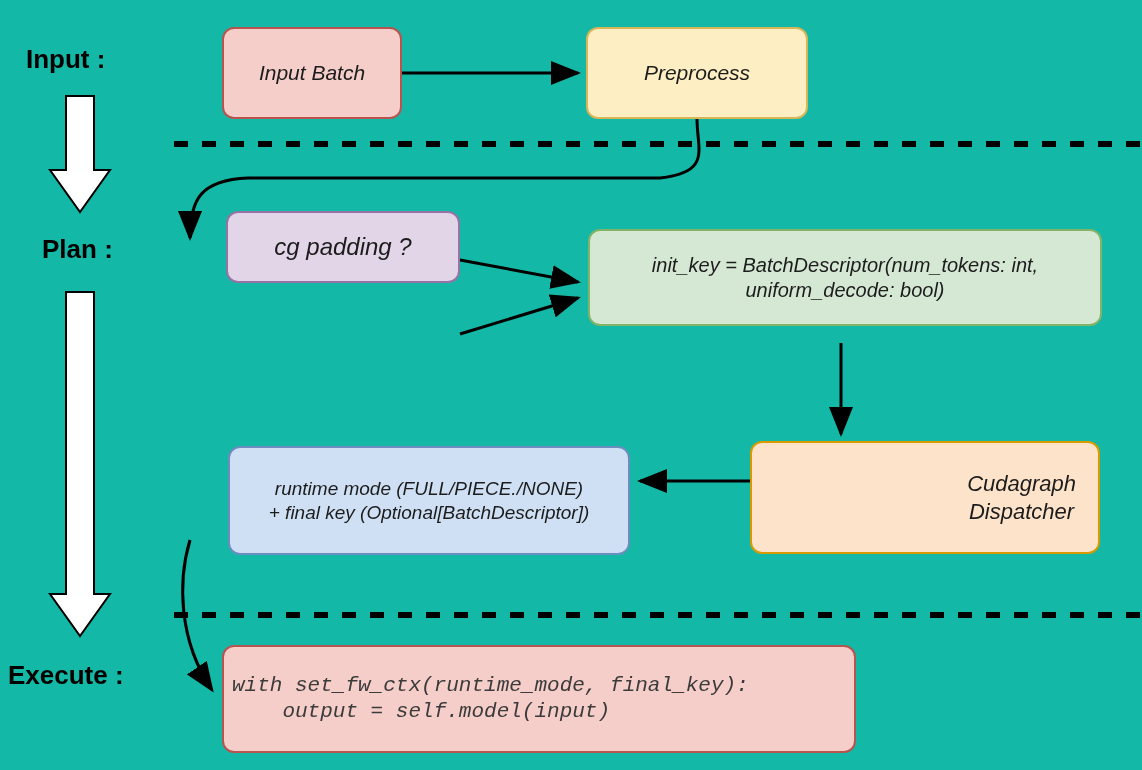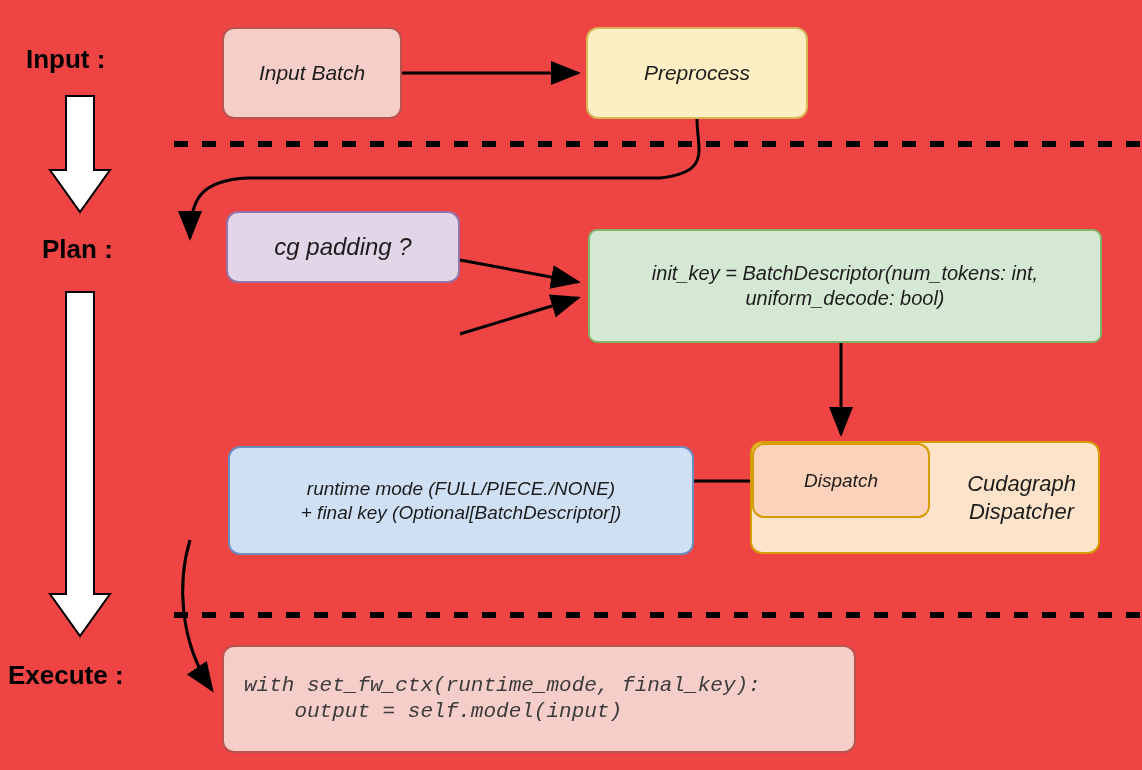--- a/index.html
+++ b/index.html
@@ -7,21 +7,21 @@
     padding: 0;
     background: #ffffff;
   }
   body {
     font-family: "Liberation Sans", sans-serif;
   }
   #canvas {
     position: relative;
     width: 1142px;
     height: 770px;
-    background: #ef4444;
+    background: #14b8a6;
     overflow: hidden;
   }
   svg.edges {
     position: absolute;
     left: 0;
     top: 0;
     width: 1142px;
     height: 770px;
     pointer-events: none;
   }
@@ -91,27 +91,26 @@
     <path d="M190,540 C178,580 178,640 212,690" fill="none" stroke="#000000" stroke-width="3" marker-end="url(#arrowhead)"></path>
   </svg>
 
   <div class="node" style="left:222px; top:27px; width:180px; height:92px; background:#f5cdc9; border-color:#b85450; font-size:21px;">Input Batch</div>
 
   <div class="node" style="left:586px; top:27px; width:222px; height:92px; background:#fdeec4; border-color:#d6b656; font-size:21px;">Preprocess</div>
 
   <div class="node" style="left:226px; top:211px; width:234px; height:72px; background:#e1d5e7; border-color:#9673a6; font-size:24px;">cg padding ?</div>
 
 
-  <div class="node" style="left:588px; top:229px; width:514px; height:114px; background:#d5e8d4; border-color:#82b366; font-size:20px;border-radius:9px;">init_key = BatchDescriptor(num_tokens: int,
+  <div class="node" style="left:588px; top:229px; width:514px; height:97px; background:#d5e8d4; border-color:#82b366; font-size:20px;">init_key = BatchDescriptor(num_tokens: int,
 uniform_decode: bool)</div>
 
   <div class="node" style="left:750px; top:441px; width:350px; height:113px; background:#fce3ca; border-color:#d79b00; font-size:22px; justify-content:flex-end; padding-right:22px;">Cudagraph
 Dispatcher</div>
 
-  <div class="node" style="left:752px; top:443px; width:178px; height:75px; background:#fcd2ba; border-color:#d79b00; font-size:19px;">Dispatch</div>
 
-  <div class="node" style="left:228px; top:446px; width:466px; height:109px; background:#cfe0f5; border-color:#6c8ebf; font-size:19px;">runtime mode (FULL/PIECE./NONE)
+  <div class="node" style="left:228px; top:446px; width:402px; height:109px; background:#cfe0f5; border-color:#6c8ebf; font-size:19px;">runtime mode (FULL/PIECE./NONE)
 + final key (Optional[BatchDescriptor])</div>
 
-  <div class="node code-node" style="left:222px; top:645px; width:634px; height:108px; background:#f5cdc9; border-color:#b85450; font-size:21px; padding-left:20px;">with set_fw_ctx(runtime_mode, final_key):
+  <div class="node code-node" style="left:222px; top:645px; width:634px; height:108px; background:#f5cdc9; border-color:#b85450; font-size:21px; padding-left:8px;">with set_fw_ctx(runtime_mode, final_key):
     output = self.model(input)</div>
 
 </div>
 
 </body></html>

